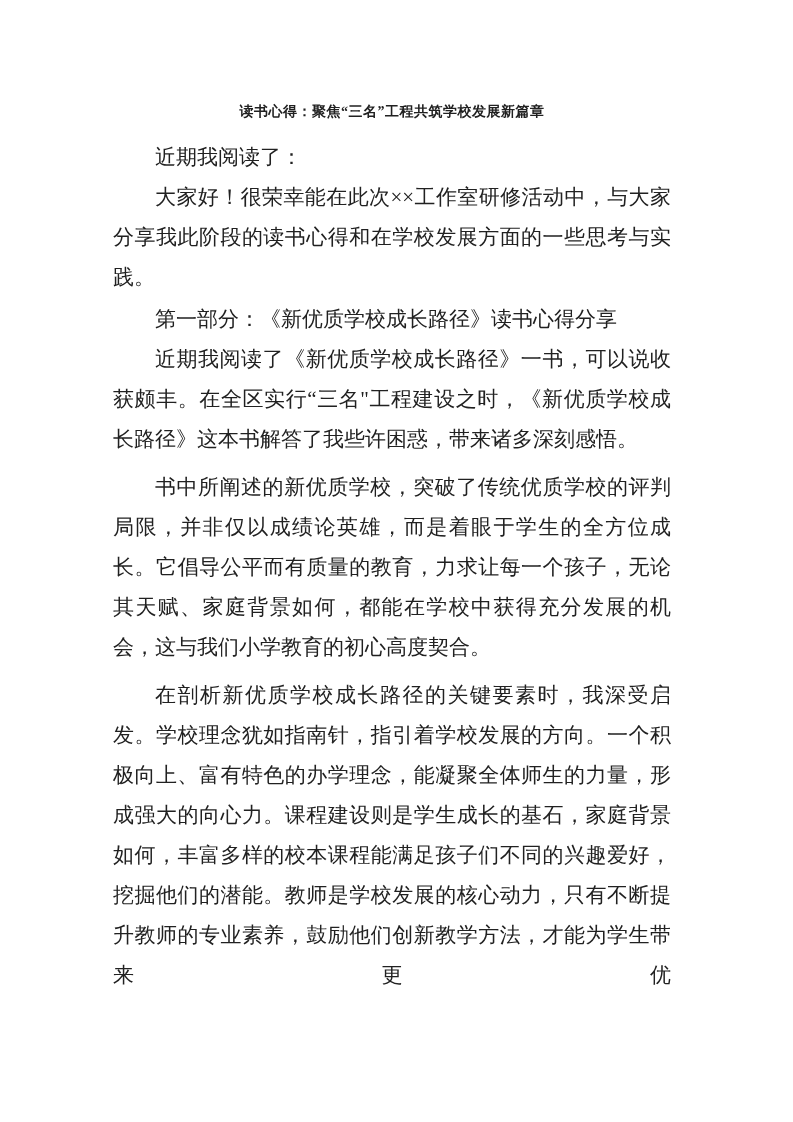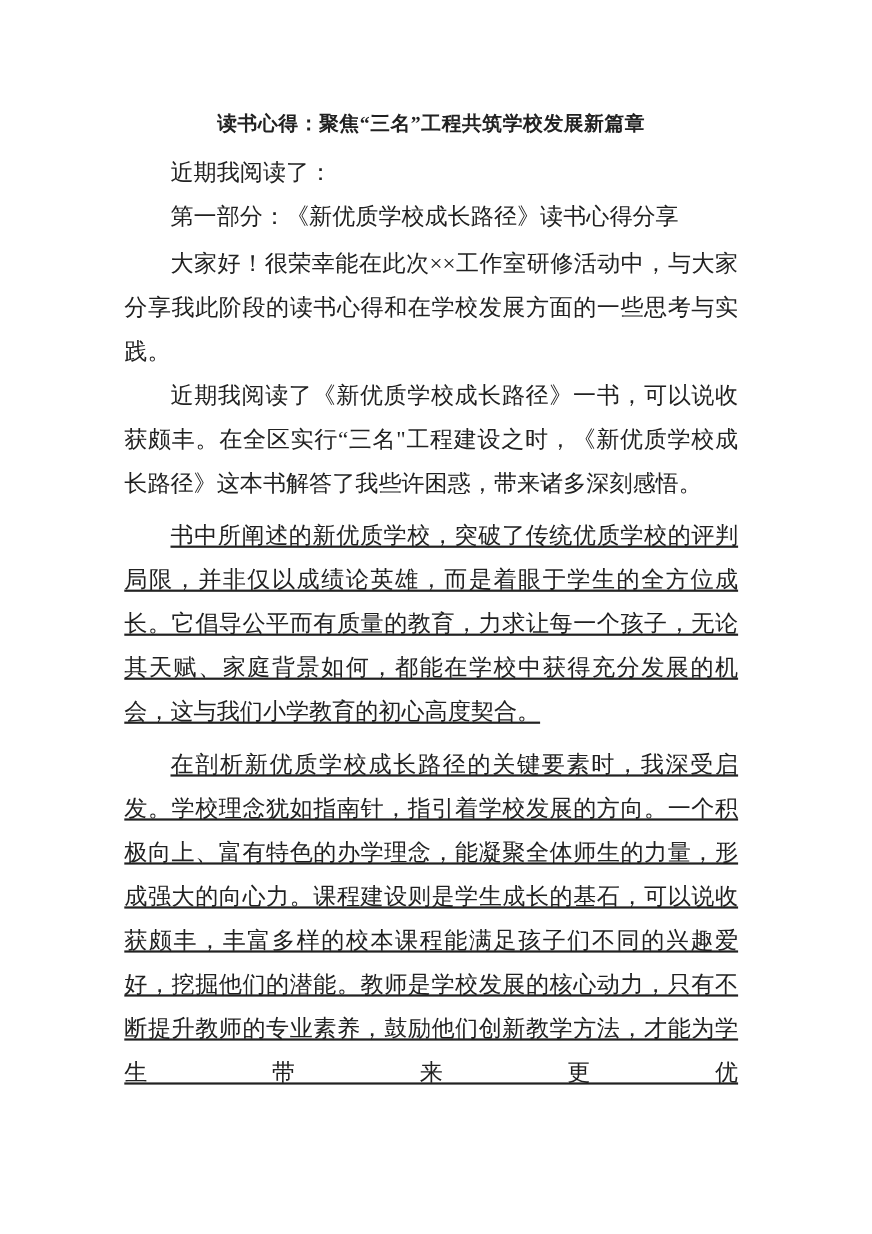--- a/index.html
+++ b/index.html
@@ -17,51 +17,51 @@
     color: #212121;
   }
   .content {
     position: absolute;
     left: 113px;
     top: 0;
     width: 558px;
     padding-top: 92px;
   }
   .title {
-    font-size: 18px;
+    font-size: 14px;
     font-weight: bold;
     text-align: center;
     line-height: 40px;
     margin: 0 0 5px 0;
     letter-spacing: 0.5px;
   }
   .doc-body p {
     font-size: 21px;
     line-height: 40px;
     margin: 0;
     text-align: justify;
     text-justify: inter-ideograph;
     text-indent: 2em;
     word-break: break-all;
   }
   
   .doc-body p:nth-child(3) { margin-top: 2px; }
   .doc-body p:nth-child(5),
-  .doc-body p:nth-child(6) { margin-top: 8px; text-decoration: underline; }
+  .doc-body p:nth-child(6) { margin-top: 8px; }
   
   .doc-body p:last-child { text-align-last: justify; }
 </style>
 </head>
 <body>
 
 <div class="page">
   <div class="content">
     <h1 class="title">读书心得：聚焦“三名”工程共筑学校发展新篇章</h1>
     <div class="doc-body" id="doc-body">
         <p>近期我阅读了：</p>
+        <p>大家好！很荣幸能在此次××工作室研修活动中，与大家分享我此阶段的读书心得和在学校发展方面的一些思考与实践。</p>
         <p>第一部分：《新优质学校成长路径》读书心得分享</p>
-        <p>大家好！很荣幸能在此次××工作室研修活动中，与大家分享我此阶段的读书心得和在学校发展方面的一些思考与实践。</p>
         <p>近期我阅读了《新优质学校成长路径》一书，可以说收获颇丰。在全区实行“三名"工程建设之时，《新优质学校成长路径》这本书解答了我些许困惑，带来诸多深刻感悟。</p>
         <p>书中所阐述的新优质学校，突破了传统优质学校的评判局限，并非仅以成绩论英雄，而是着眼于学生的全方位成长。它倡导公平而有质量的教育，力求让每一个孩子，无论其天赋、家庭背景如何，都能在学校中获得充分发展的机会，这与我们小学教育的初心高度契合。</p>
-        <p>在剖析新优质学校成长路径的关键要素时，我深受启发。学校理念犹如指南针，指引着学校发展的方向。一个积极向上、富有特色的办学理念，能凝聚全体师生的力量，形成强大的向心力。课程建设则是学生成长的基石，可以说收获颇丰，丰富多样的校本课程能满足孩子们不同的兴趣爱好，挖掘他们的潜能。教师是学校发展的核心动力，只有不断提升教师的专业素养，鼓励他们创新教学方法，才能为学生带来更优</p>
+        <p>在剖析新优质学校成长路径的关键要素时，我深受启发。学校理念犹如指南针，指引着学校发展的方向。一个积极向上、富有特色的办学理念，能凝聚全体师生的力量，形成强大的向心力。课程建设则是学生成长的基石，家庭背景如何，丰富多样的校本课程能满足孩子们不同的兴趣爱好，挖掘他们的潜能。教师是学校发展的核心动力，只有不断提升教师的专业素养，鼓励他们创新教学方法，才能为学生带来更优</p>
       </div>
   </div>
 </div>
 
 </body></html>

